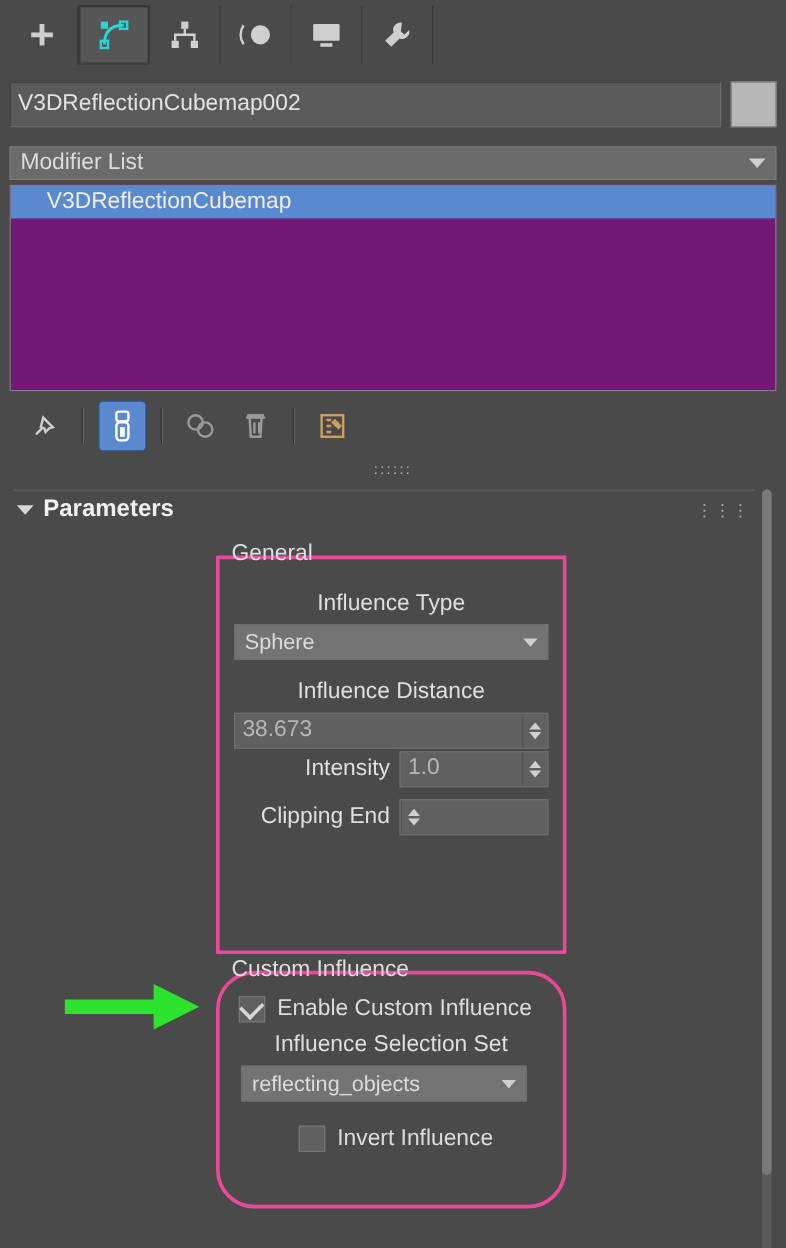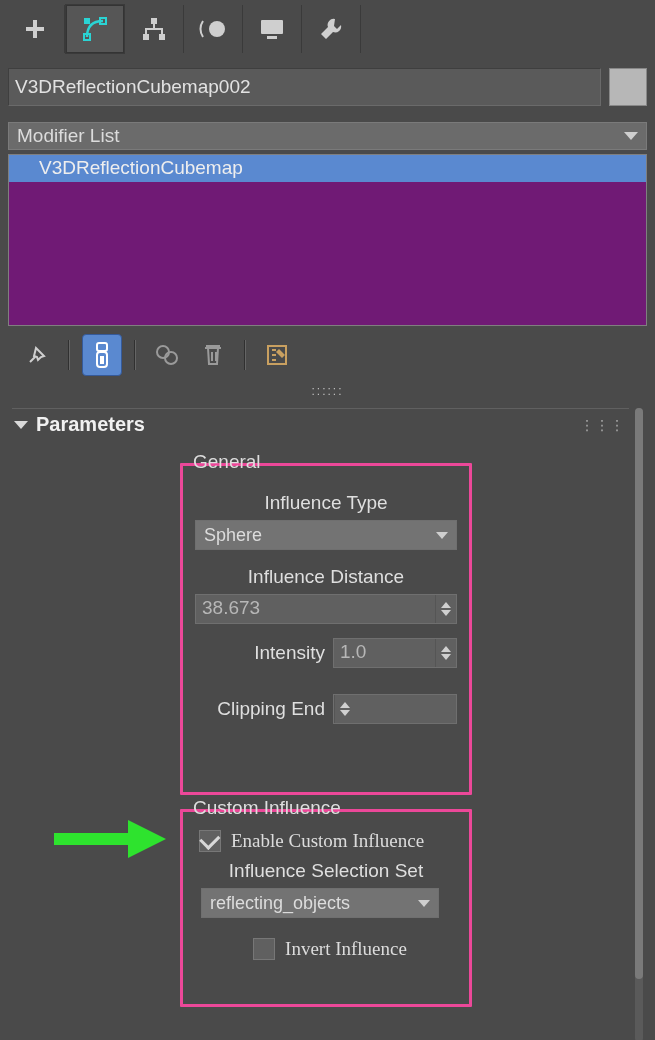--- a/index.html
+++ b/index.html
@@ -194,20 +194,21 @@
     left: 168px;
     top: 54px;
     width: 286px;
     height: 326px;
   }
   .gb-custom {
     left: 168px;
     top: 400px;
     width: 286px;
     height:192px;
+    border-radius:32px;
   }
   .label-center {
     text-align: center;
     font-size: 19px;
     color: #dfdfdf;
   }
   .dropdown {
     display: flex;
     align-items: center;
     background: #737373;
@@ -268,21 +269,20 @@
     border-left: 5px solid transparent;
     border-right: 5px solid transparent;
     border-top: 6px solid #d0d0d0;
   }
   .check-row {
     display: flex;
     align-items: flex-start;
     gap: 10px;
     font-size: 19px;
     padding: 2px 0 2px 8px;
-    font-family: Liberation Serif, serif;
   }
   .cbx {
     width: 20px; height: 20px;
     background: #606060;
     border: 1px solid #777;
     display: flex;
     align-items: center;
     justify-content: center;
     cursor: pointer;
   }
@@ -427,35 +427,35 @@
             <div class="spinner">
               <span class="val">38.673</span>
               <span class="arrows">
                   <span class="tri-up"></span>
                   <span class="tri-down"></span>
                 </span>
             </div>
           </div>
         </div>
 
-        <div style="margin-top:14px; padding:0 12px;">
+        <div style="margin-top:2px; padding:0 12px;">
           <div class="spinner-row">
             <span class="lab" style="width:130px;">Intensity</span>
             <div class="spinner">
               <span class="val">1.0</span>
               <span class="arrows">
                   <span class="tri-up"></span>
                   <span class="tri-down"></span>
                 </span>
             </div>
           </div>
         </div>
 
 
-        <div style="margin-top:26px; padding:0 12px;">
+        <div style="margin-top:10px; padding:0 12px;">
           <div class="spinner-row">
             <span class="lab" style="width:130px;">Clipping End</span>
             <div class="spinner">
               <span class="arrows">
                   <span class="tri-up"></span>
                   <span class="tri-down"></span>
                 </span>
             </div>
           </div>
         </div>

